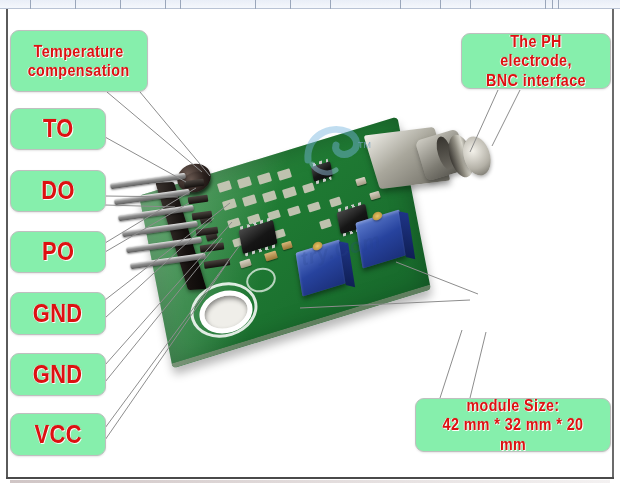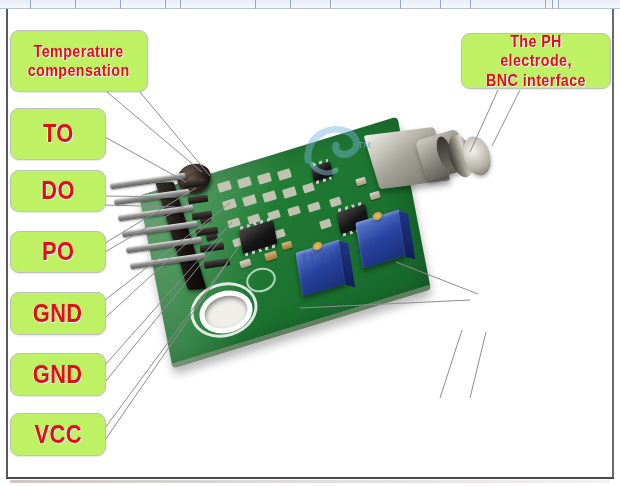--- a/index.html
+++ b/index.html
@@ -106,21 +106,21 @@
   .wm-tm{position:absolute;left:358px;top:140px;font-size:9px;color:#7aa6c4;opacity:.8;}
   .wm-text{position:absolute;left:300px;top:238px;font-size:20px;font-weight:bold;
       font-style:italic;color:rgba(40,70,140,.22);transform:rotate(-14deg);
       letter-spacing:1px;white-space:nowrap;}
 
   
   svg.lines{position:absolute;left:0;top:0;width:620px;height:486px;
             pointer-events:none;}
 
   
-  .callout{position:absolute;background:#bef264;border:1px solid #bfbfbf;
+  .callout{position:absolute;background:#86efac;border:1px solid #bfbfbf;
      border-radius:9px;display:flex;align-items:center;justify-content:center;
      text-align:center;box-shadow:0 1px 2px rgba(0,0,0,.10);box-sizing:border-box;}
   .callout .txt{
      color:#dd1111;font-weight:bold;
      font-family:"Liberation Sans",sans-serif;
      transform:scaleX(.84);
      letter-spacing:.5px;
      text-shadow:1px 1px 0 rgba(255,255,255,.95), -1px 0 0 rgba(255,255,255,.7),
                  0 0 1px rgba(160,0,0,.55);
      line-height:1.12;white-space:pre-line;}
@@ -279,21 +279,21 @@
       <path d="M440,398 L462,330"></path>
       <path d="M470,398 L486,332"></path>
     </g>
   </svg>
 
   <div class="callout c-temp" style="left:10px;top:30px;width:138px;height:62px;">
     <span class="txt">Temperature
 compensation</span>
   </div>
 
-  <div class="callout c-pin" style="left:10px;top:108px;width:96px;height:52px;">
+  <div class="callout c-pin" style="left:10px;top:108px;width:96px;height:42px;">
     <span class="txt">TO</span>
   </div>
 
   <div class="callout c-pin" style="left:10px;top:231px;width:96px;height:42px;">
     <span class="txt">PO</span>
   </div>
 
   <div class="callout c-pin" style="left:10px;top:170px;width:96px;height:42px;">
     <span class="txt">DO</span>
   </div>
@@ -309,14 +309,18 @@
   <div class="callout c-big" style="left:461px;top:33px;width:150px;height:56px;">
     <span class="txt">The PH electrode,
 BNC interface</span>
   </div>
 
   <div class="callout c-pin" style="left:10px;top:413px;width:96px;height:43px;">
     <span class="txt">VCC</span>
   </div>
 
 
+  <div class="callout c-big" style="left:415px;top:398px;width:196px;height:54px;">
+    <span class="txt">module  Size:
+42 mm * 32 mm * 20 mm</span>
+  </div>
 
 </div>
 
 </body></html>

